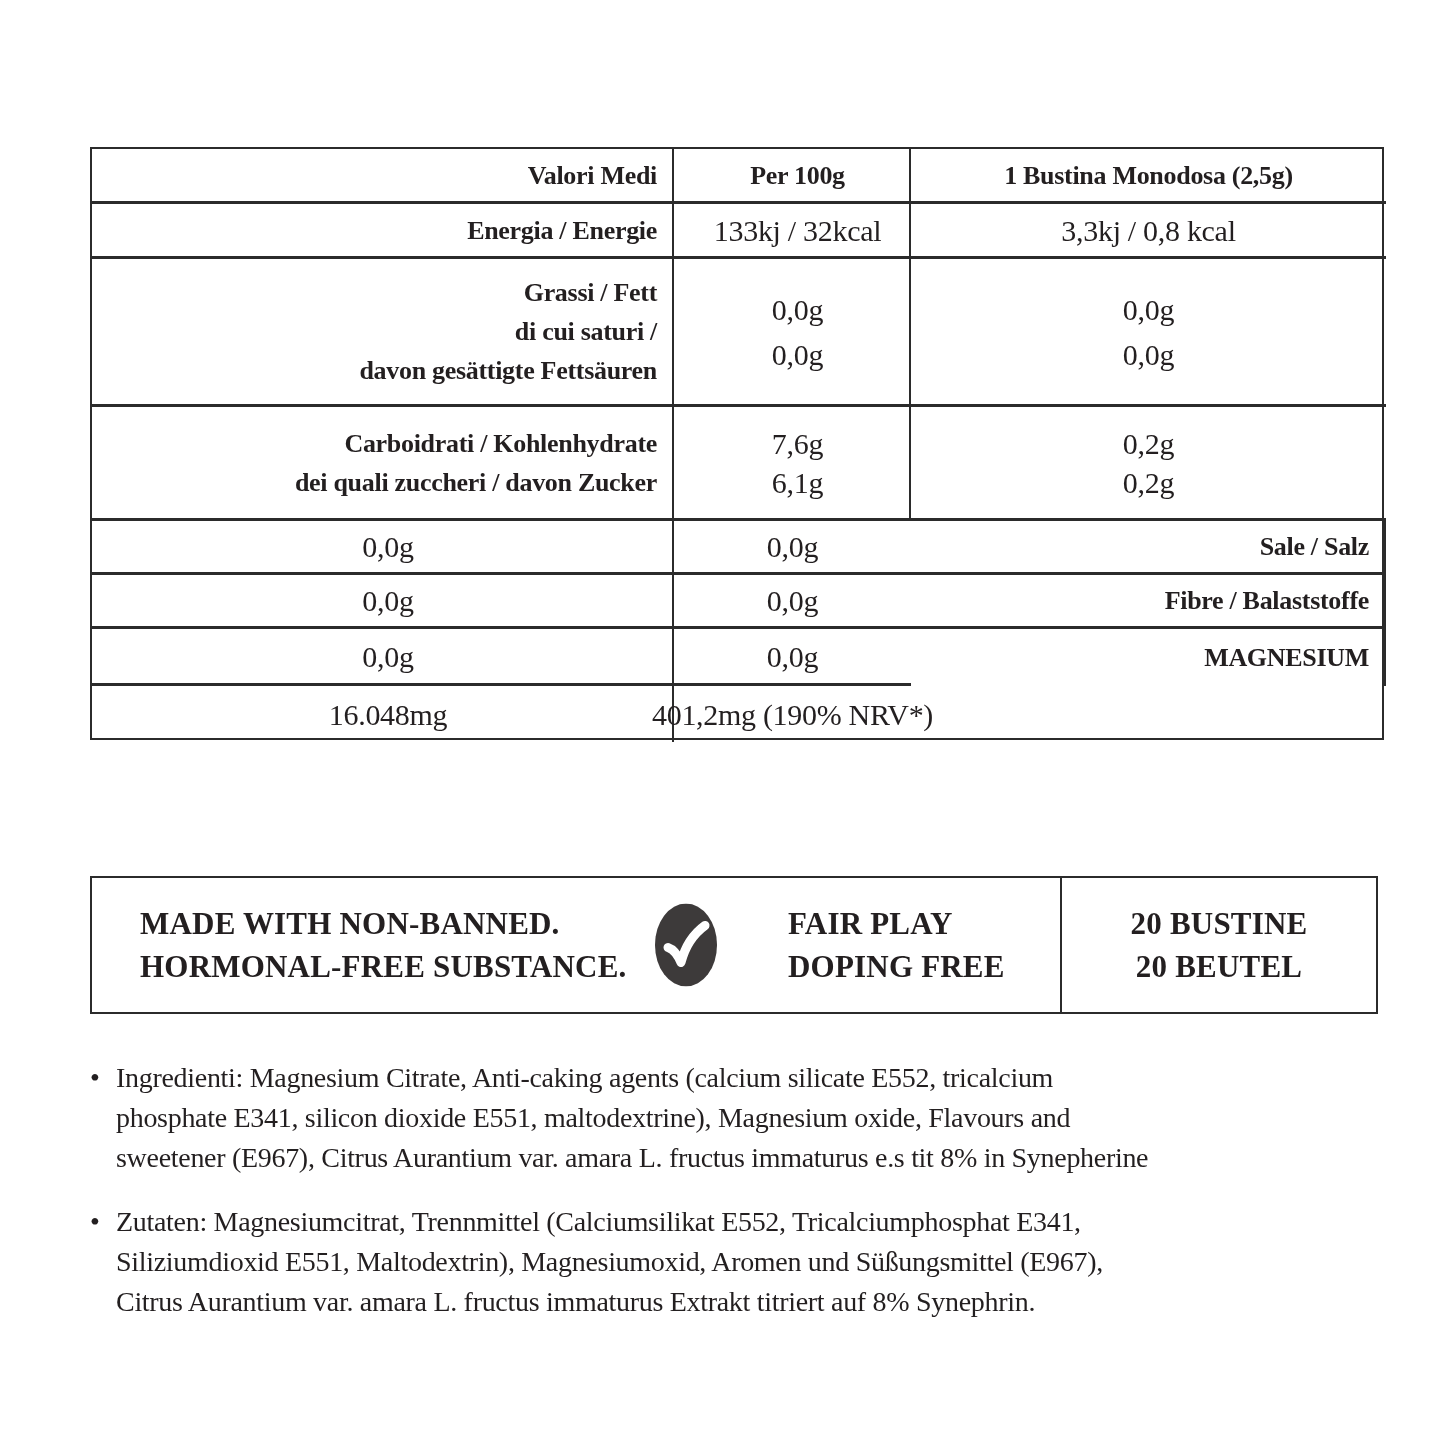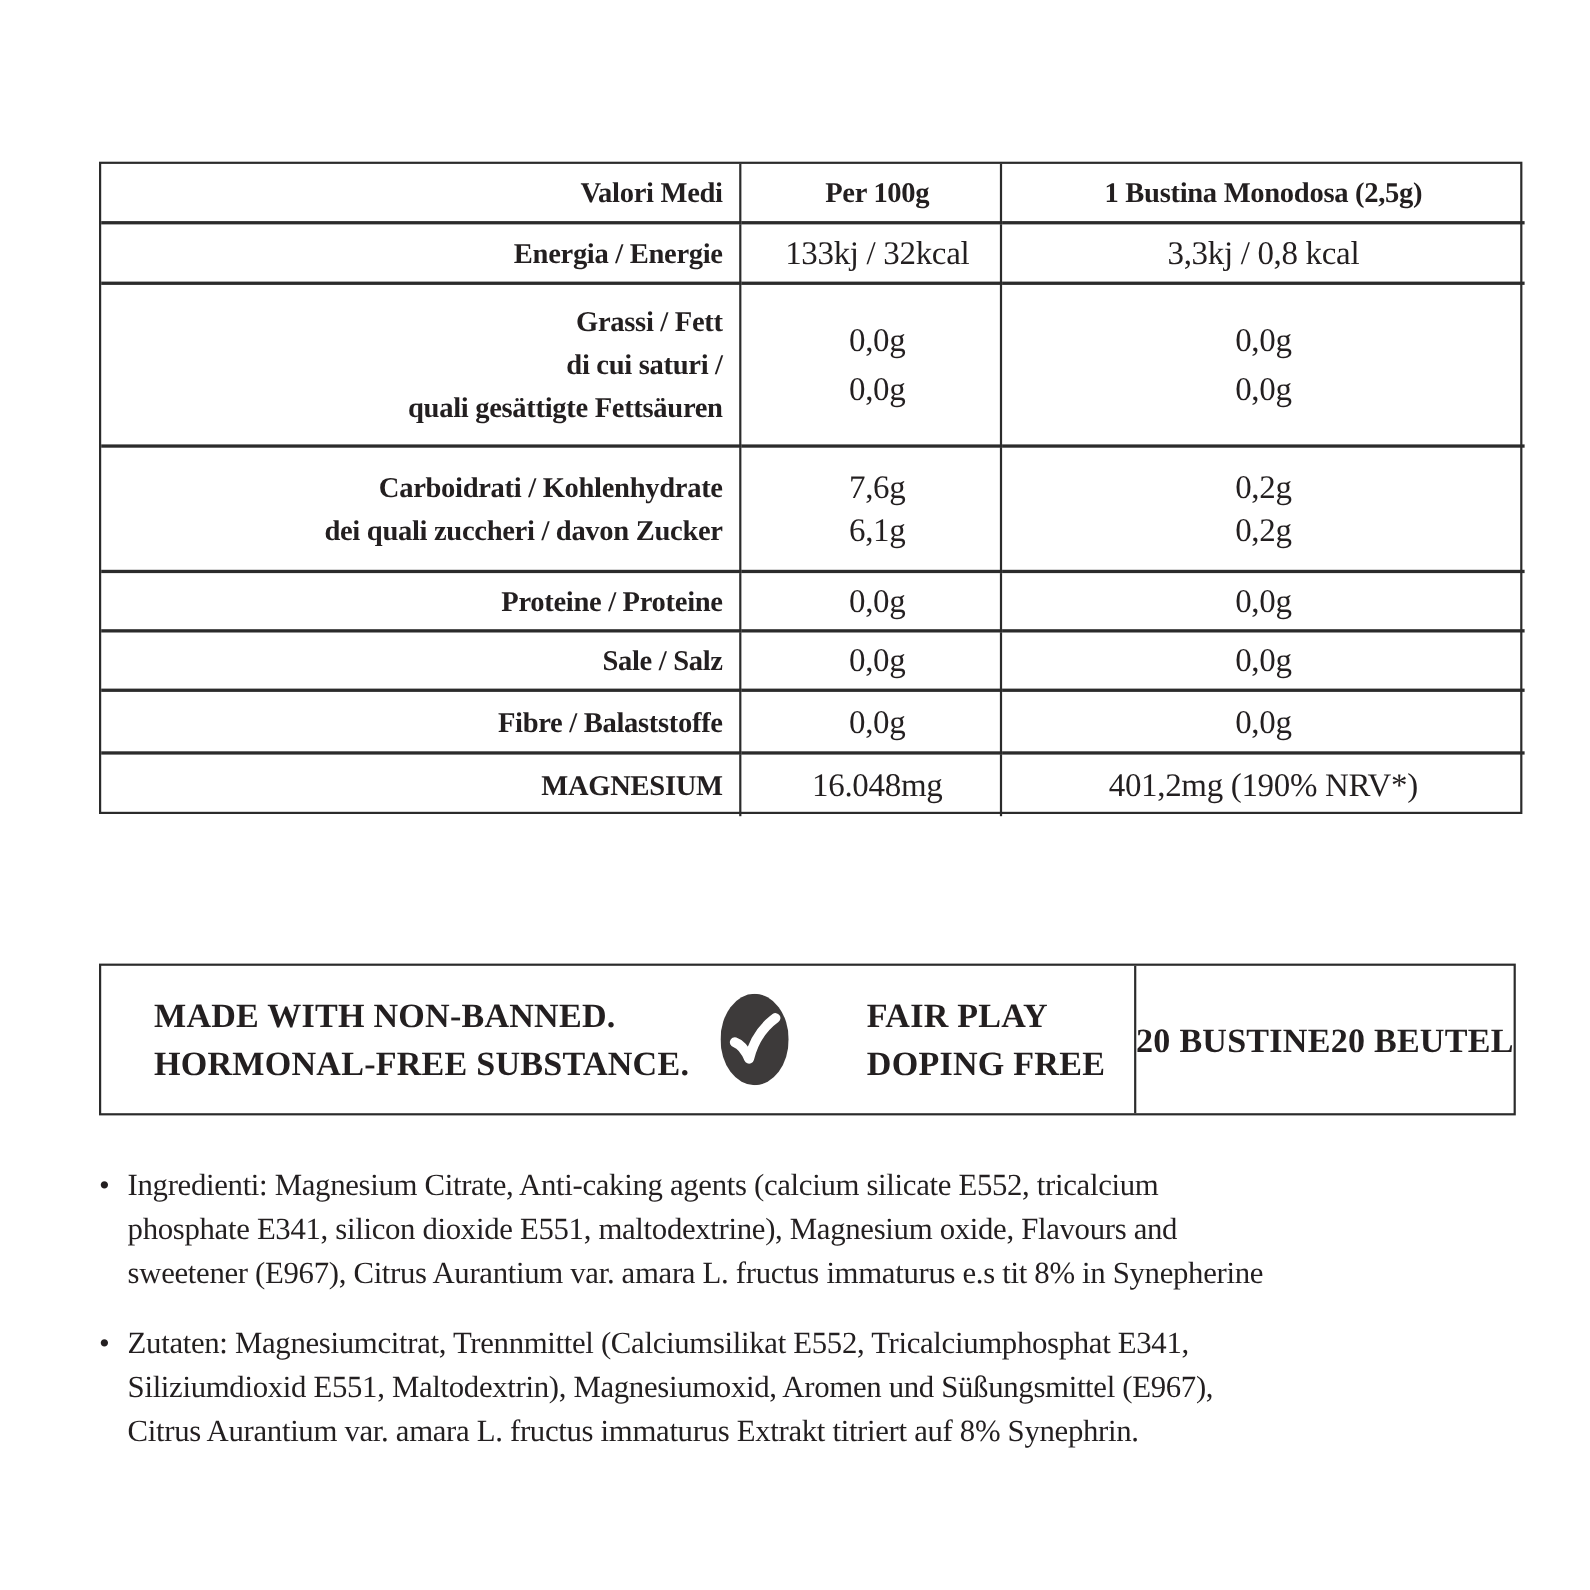--- a/index.html
+++ b/index.html
@@ -33,21 +33,21 @@
   .gap6{row-gap:6px;}
   
   .footnotes{position:absolute;left:56px;top:772px;}
   .footnotes .fline{font-size:28px;line-height:40px;letter-spacing:-0.3px;white-space:nowrap;}
   
   .certbox{
     position:absolute;left:58px;top:876px;width:1288px;height:138px;
     border:2px solid var(--bd);box-sizing:border-box;display:flex;
   }
   .cert-left{position:relative;width:970px;border-right:2px solid var(--bd);box-sizing:border-box;}
-  .cert-right{flex:1;display:flex;justify-content:center;align-items:center;text-align:center;}
+  .cert-right{flex:1;display:flex;flex-direction:column;justify-content:center;align-items:center;text-align:center;}
   .vcenter{position:absolute;top:50%;transform:translateY(-50%);}
   .claim{left:48px;}
   .badge{left:563px;height:83px;}
   .fairplay{left:696px;}
   .boldline{font-weight:700;font-size:31px;line-height:43px;letter-spacing:0.2px;white-space:nowrap;}
   
   .ingredients{position:absolute;left:58px;top:1058px;}
   .ing-item{display:flex;align-items:flex-start;}
   .ing-item + .ing-item{margin-top:24px;}
   .bullet{width:26px;font-size:28px;line-height:40px;}
@@ -76,21 +76,21 @@
     <div class="cell c2">
       <div class="val">133kj / 32kcal</div>
     </div>
     <div class="cell c3">
       <div class="val">3,3kj / 0,8 kcal</div>
     </div>
 
     <div class="cell c1">
       <div class="lbl">Grassi / Fett</div>
       <div class="lbl">di cui saturi /</div>
-      <div class="lbl">quali gesättigte Fettsäuren</div>
+      <div class="lbl">davon gesättigte Fettsäuren</div>
     </div>
     <div class="cell c2 gap6">
       <div class="val">0,0g</div>
       <div class="val">0,0g</div>
     </div>
     <div class="cell c3 gap6">
       <div class="val">0,0g</div>
       <div class="val">0,0g</div>
     </div>
 
@@ -100,23 +100,20 @@
     </div>
     <div class="cell c2">
       <div class="val">7,6g</div>
       <div class="val">6,1g</div>
     </div>
     <div class="cell c3">
       <div class="val">0,2g</div>
       <div class="val">0,2g</div>
     </div>
 
-    <div class="cell c1">
-      <div class="lbl">Proteine / Proteine</div>
-    </div>
     <div class="cell c2">
       <div class="val">0,0g</div>
     </div>
     <div class="cell c3">
       <div class="val">0,0g</div>
     </div>
 
     <div class="cell c1">
       <div class="lbl">Sale / Salz</div>
     </div>

